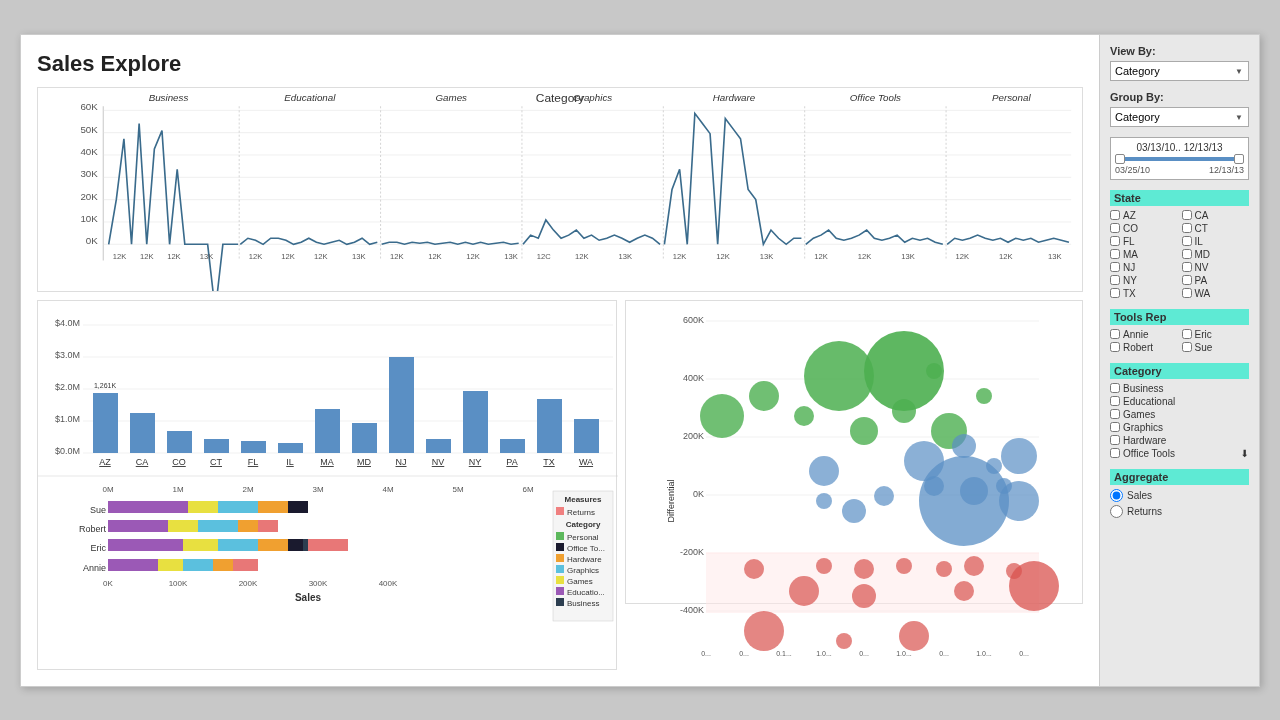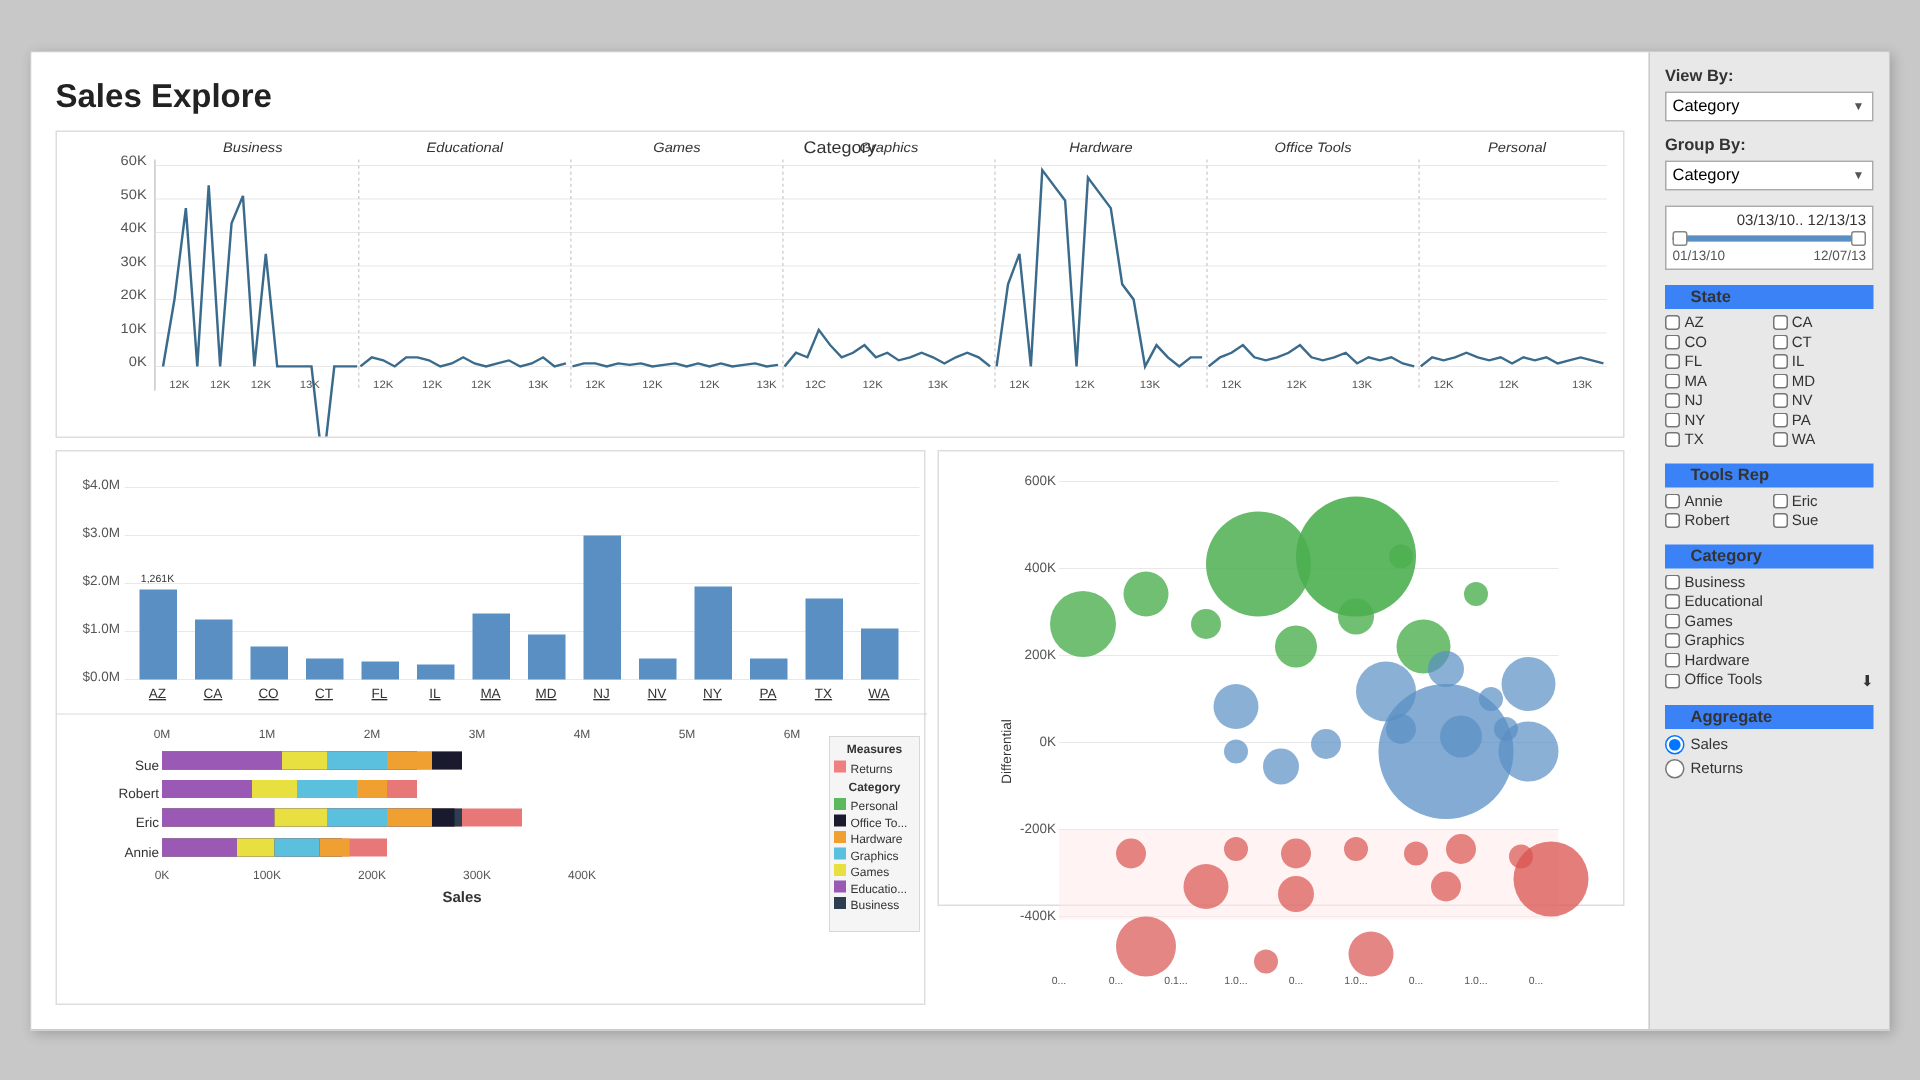--- a/index.html
+++ b/index.html
@@ -100,21 +100,21 @@
       color: #555;
     }
     .date-range-container {
       background: #fff;
       border: 1px solid #aaa;
       padding: 4px;
     }
     .date-range-display {
       font-size: 10px;
       color: #333;
-      text-align: right;
+      text-align: center;
       margin-bottom: 3px;
     }
     .slider-track {
       width: 100%;
       height: 4px;
       background: #bbb;
       border-radius: 2px;
       position: relative;
       margin: 4px 0;
     }
@@ -158,22 +158,22 @@
     }
     .checkbox-item input[type=checkbox] {
       width: 10px;
       height: 10px;
       cursor: pointer;
     }
     .section-header {
       font-size: 11px;
       font-weight: bold;
       color: #333;
-      background: #3b82f6;
-      padding: 2px 17px;
+      background: #5eead4;
+      padding: 2px 4px;
       margin-bottom: 4px;
     }
     .category-list {
       display: flex;
       flex-direction: column;
       gap: 2px;
     }
     .aggregate-section {
       display: flex;
       flex-direction: column;
@@ -521,22 +521,22 @@
     </div>
 
     <div class="date-range-container">
       <div class="date-range-display">03/13/10.. 12/13/13</div>
       <div class="slider-track">
         <div class="slider-fill"></div>
         <div class="slider-thumb" style="left:0px;"></div>
         <div class="slider-thumb" style="right:0px; left:auto;"></div>
       </div>
       <div class="date-labels">
-        <span>01/13/10</span>
-        <span>12/07/13</span>
+        <span>03/25/10</span>
+        <span>12/13/13</span>
       </div>
     </div>
 
     <div class="sidebar-section">
       <div class="section-header">State</div>
       <div class="checkbox-grid">
         <div class="checkbox-item">
             <input type="checkbox" style="">
             <span>AZ</span>
           </div>

